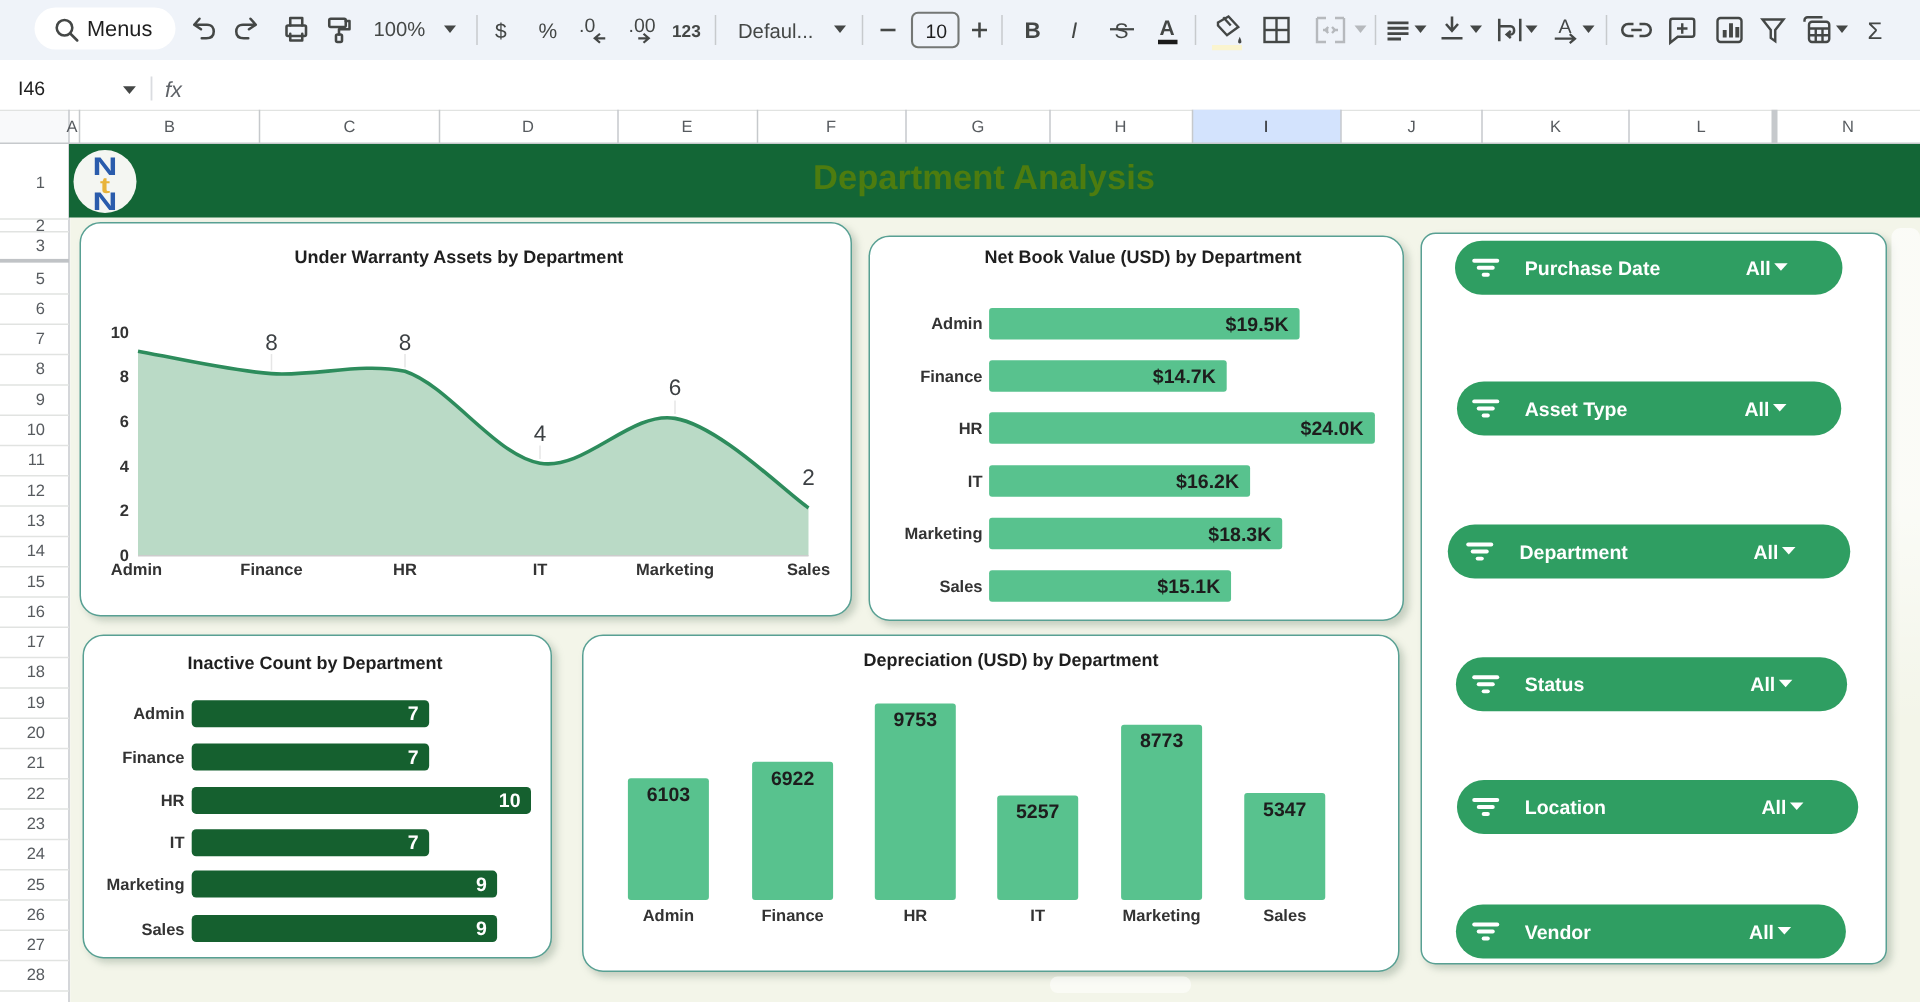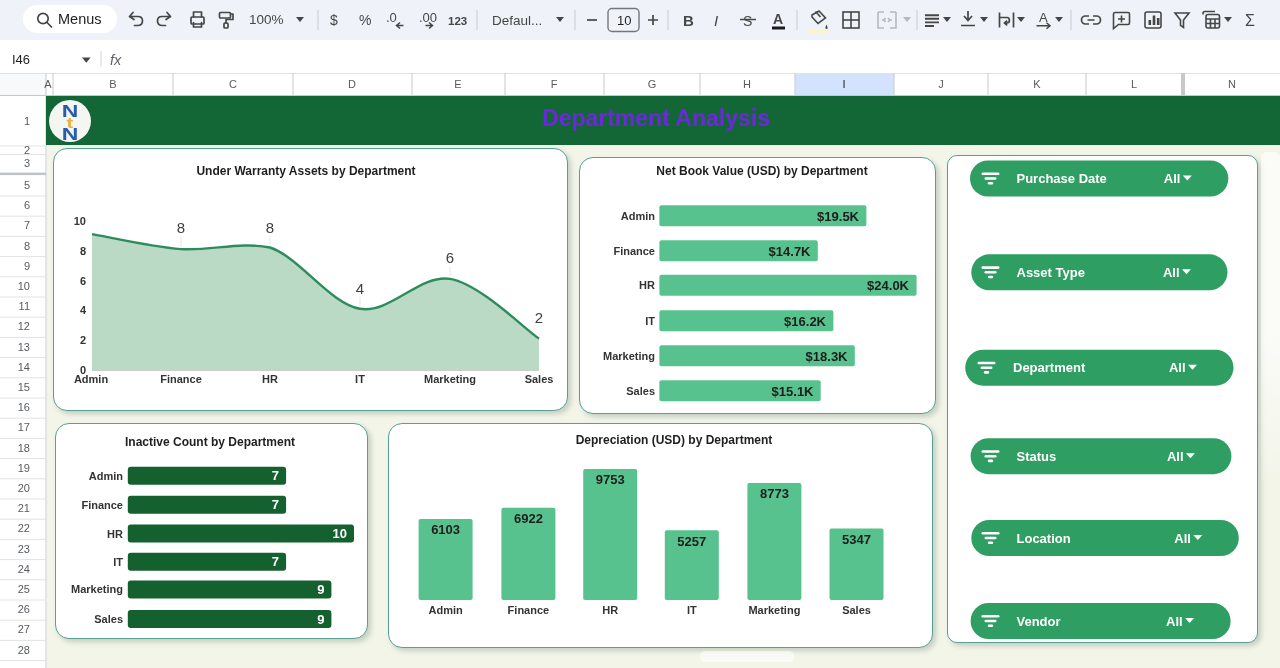--- a/index.html
+++ b/index.html
@@ -243,21 +243,21 @@
 
 <div class="abs" style="left:46px;top:96px;width:1234px;height:49px;background:#136636;"></div>
 <div class="abs" style="left:49px;top:100px;width:42px;height:42px;background:#f4f6f2;border-radius:50%;"></div>
 <svg class="abs" style="left:49px;top:100px" width="42" height="42" viewBox="0 0 42 42">
   <g text-anchor="middle" font-family="Liberation Serif" font-weight="bold" transform="translate(21,0) scale(1.35,1) translate(-21,0)">
     <text x="21" y="17" font-size="17" fill="#2a5cac">N</text>
     <text x="21" y="28.5" font-size="15" fill="#e8b33a">t</text>
     <text x="21" y="40" font-size="17" fill="#2a5cac">N</text>
   </g>
 </svg>
-<div class="abs" style="left:39px;top:105px;width:1234px;height:32px;text-align:center;font-size:23px;font-weight:bold;color:#6d28d9;">Department Analysis</div>
+<div class="abs" style="left:39px;top:105px;width:1234px;height:32px;text-align:center;font-size:23px;font-weight:bold;color:#4d7c0f;">Department Analysis</div>
 
 <div class="abs" style="left:53px;top:148px;width:515px;height:263px;background:#fff;border:1.7px solid #58a093;border-radius:14px;box-sizing:border-box;box-shadow:3px 3px 5px rgba(125,148,128,0.38);"></div>
 <svg class="abs" style="left:53px;top:148px" width="515" height="263" viewBox="0 0 515 263">
   <text x="253" y="27" font-size="12" font-weight="bold" fill="#1f1f1f" text-anchor="middle">Under Warranty Assets by Department</text>
   <g font-size="11" font-weight="bold" fill="#333" text-anchor="end">
     <text x="33" y="226">0</text>
       <text x="33" y="196.2">2</text>
       <text x="33" y="166.4">4</text>
     <text x="33" y="136.6">6</text>
       <text x="33" y="106.8">8</text>

